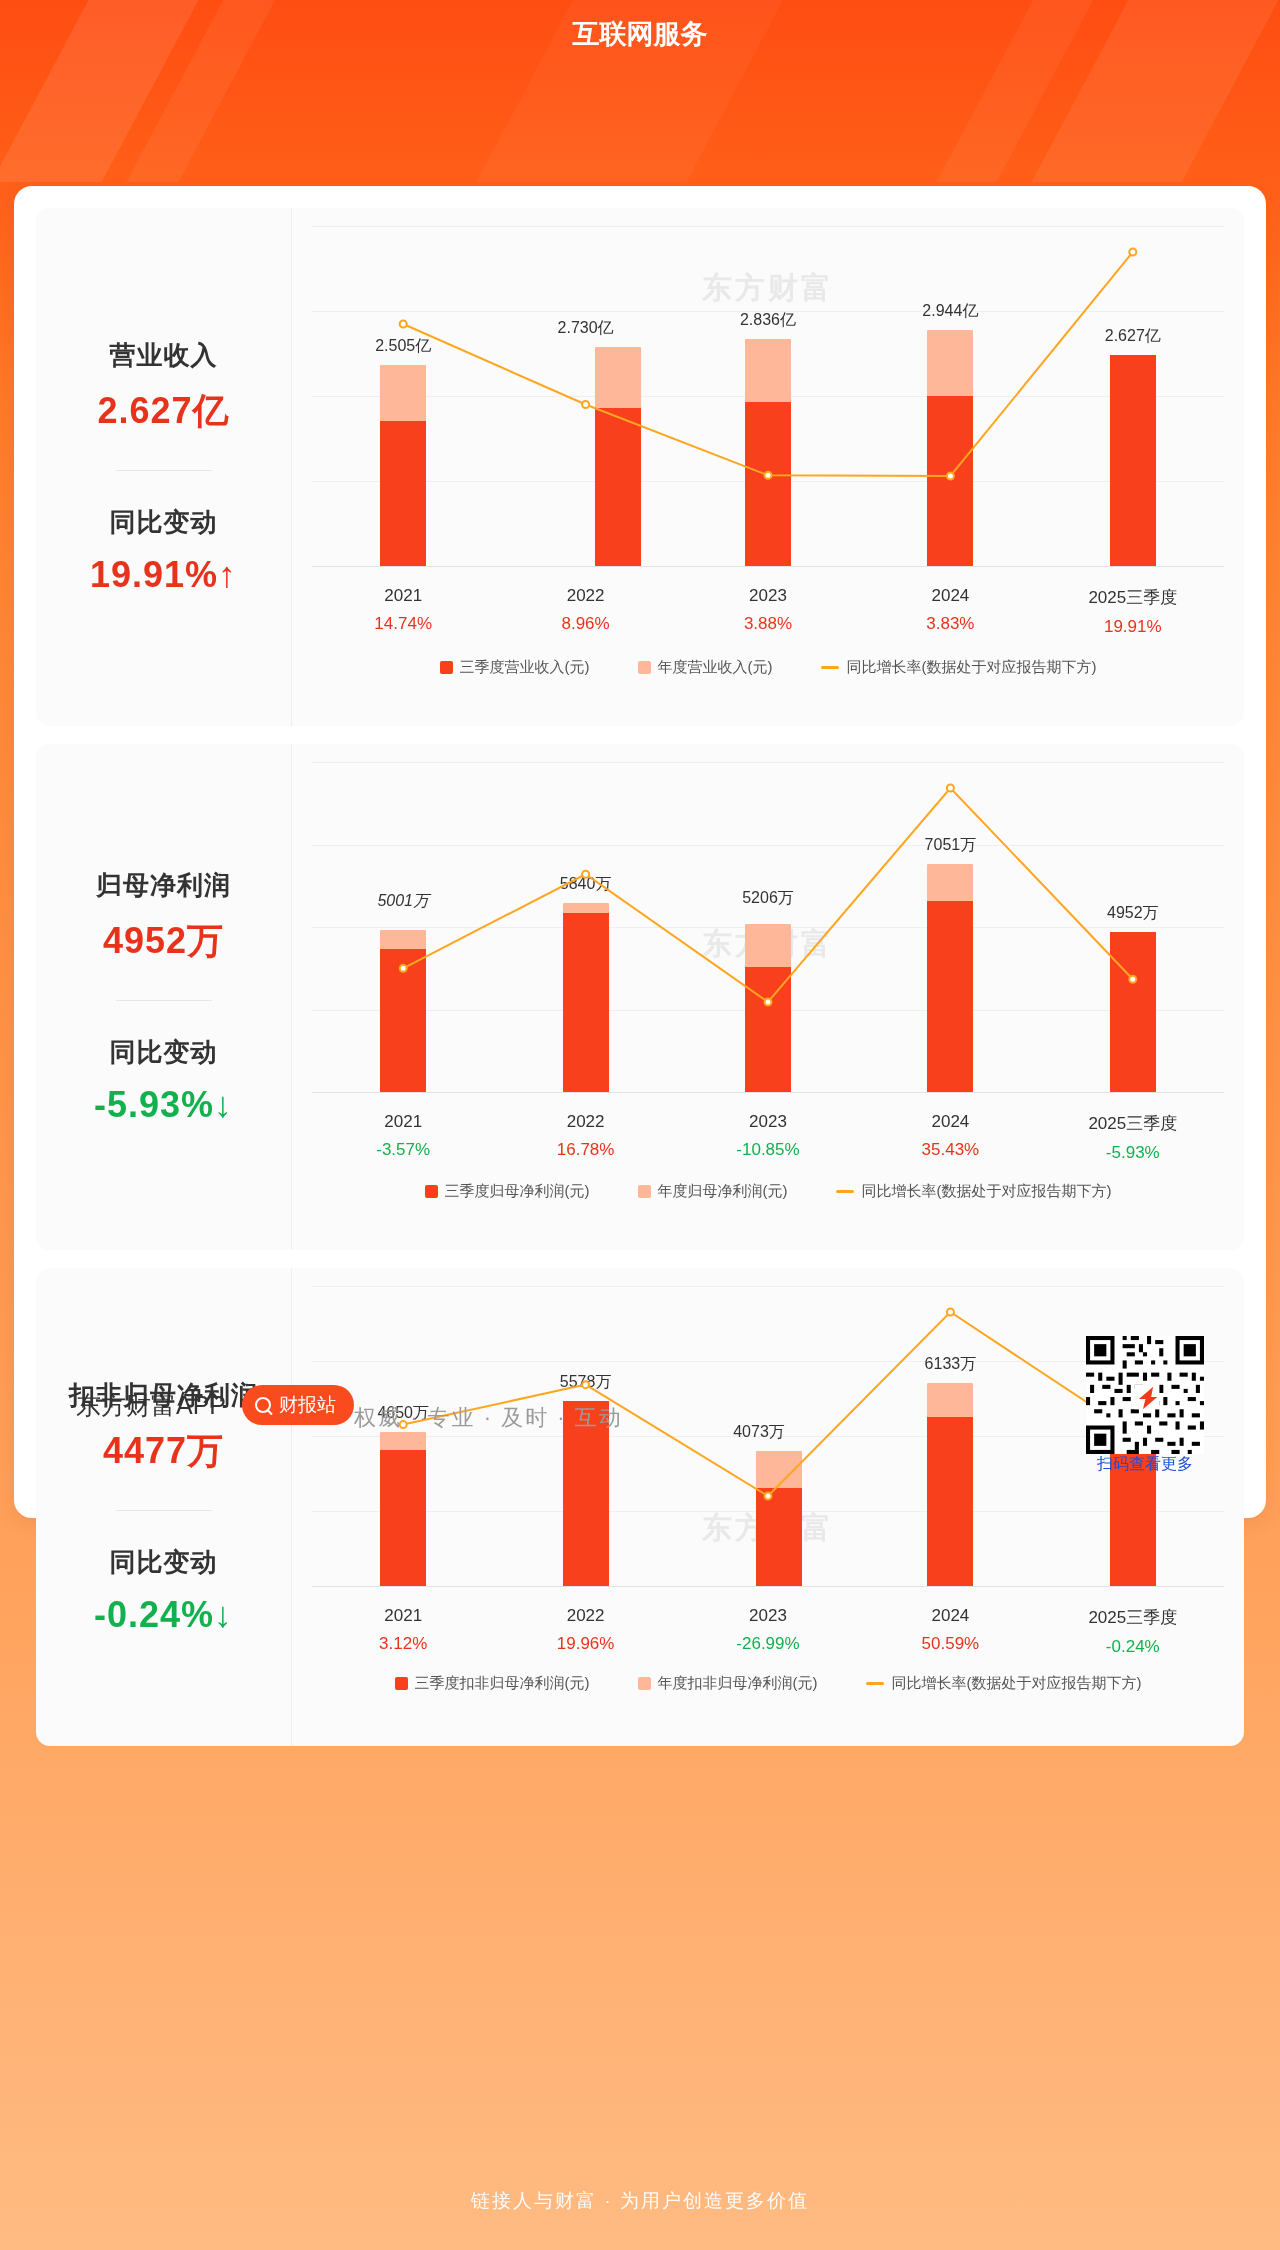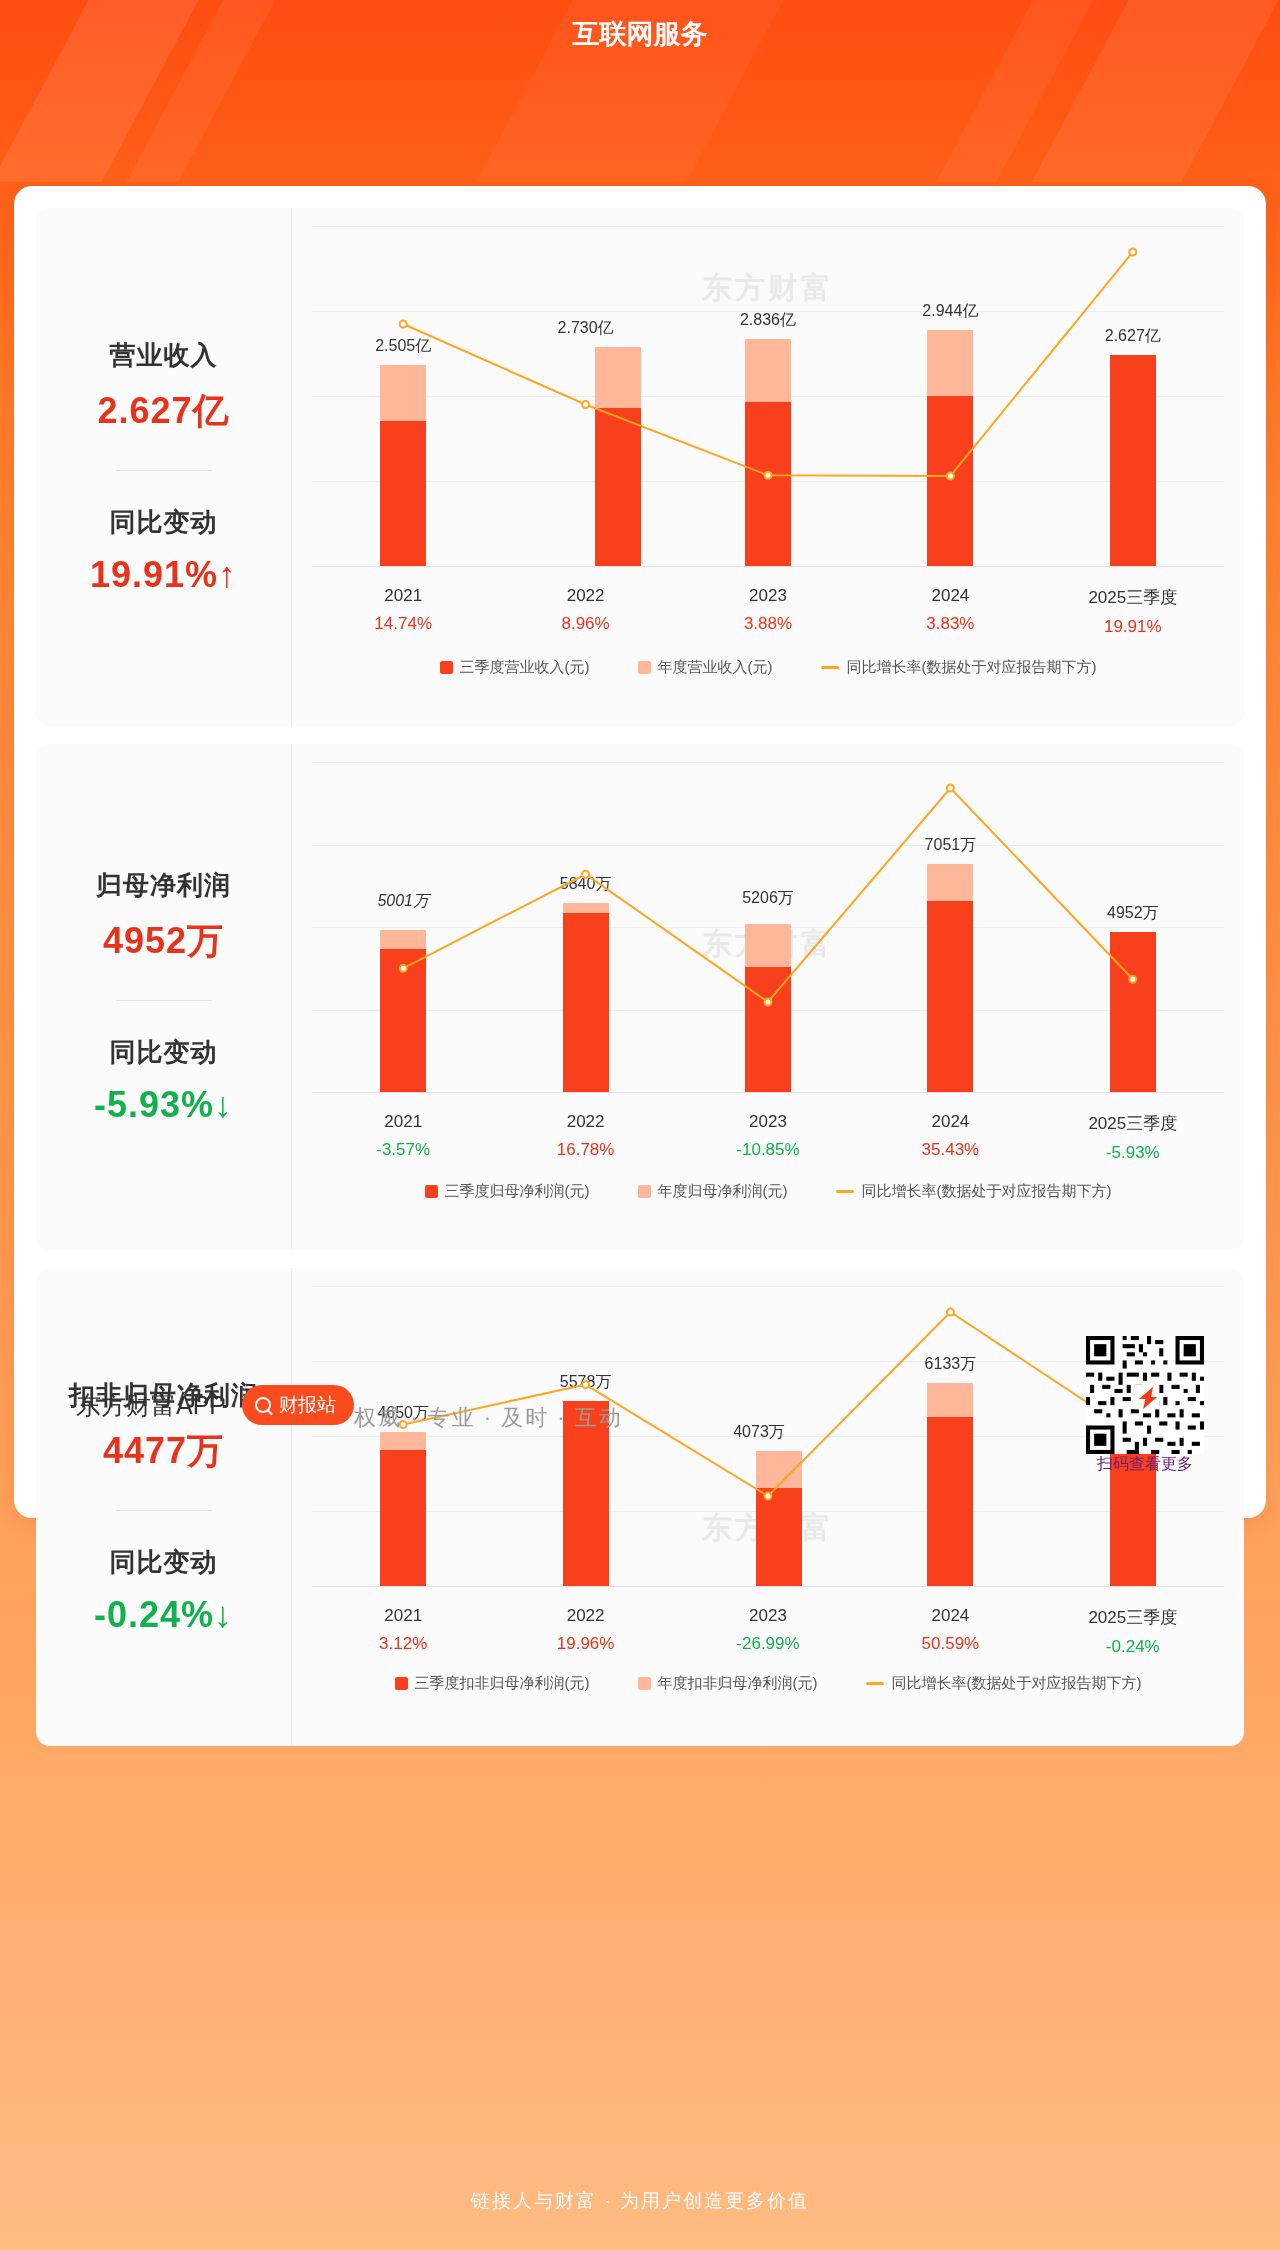--- a/index.html
+++ b/index.html
@@ -261,21 +261,21 @@
   }
   .tagline {
     margin-top: 26px;
     font-size: 22px;
     color: #9b9b9b;
     letter-spacing: 2px;
   }
   .qrblock { display: flex; flex-direction: column; align-items: center; }
   .qrcap {
     font-size: 16px;
-    color: #701a75;
+    color: #1d4ed8;
   }
 
   .bottomline {
     position: absolute;
     left: 0; right: 0;
     bottom: 36px;
     text-align: center;
     color: #ffffff;
     font-size: 19px;
     letter-spacing: 2px;

